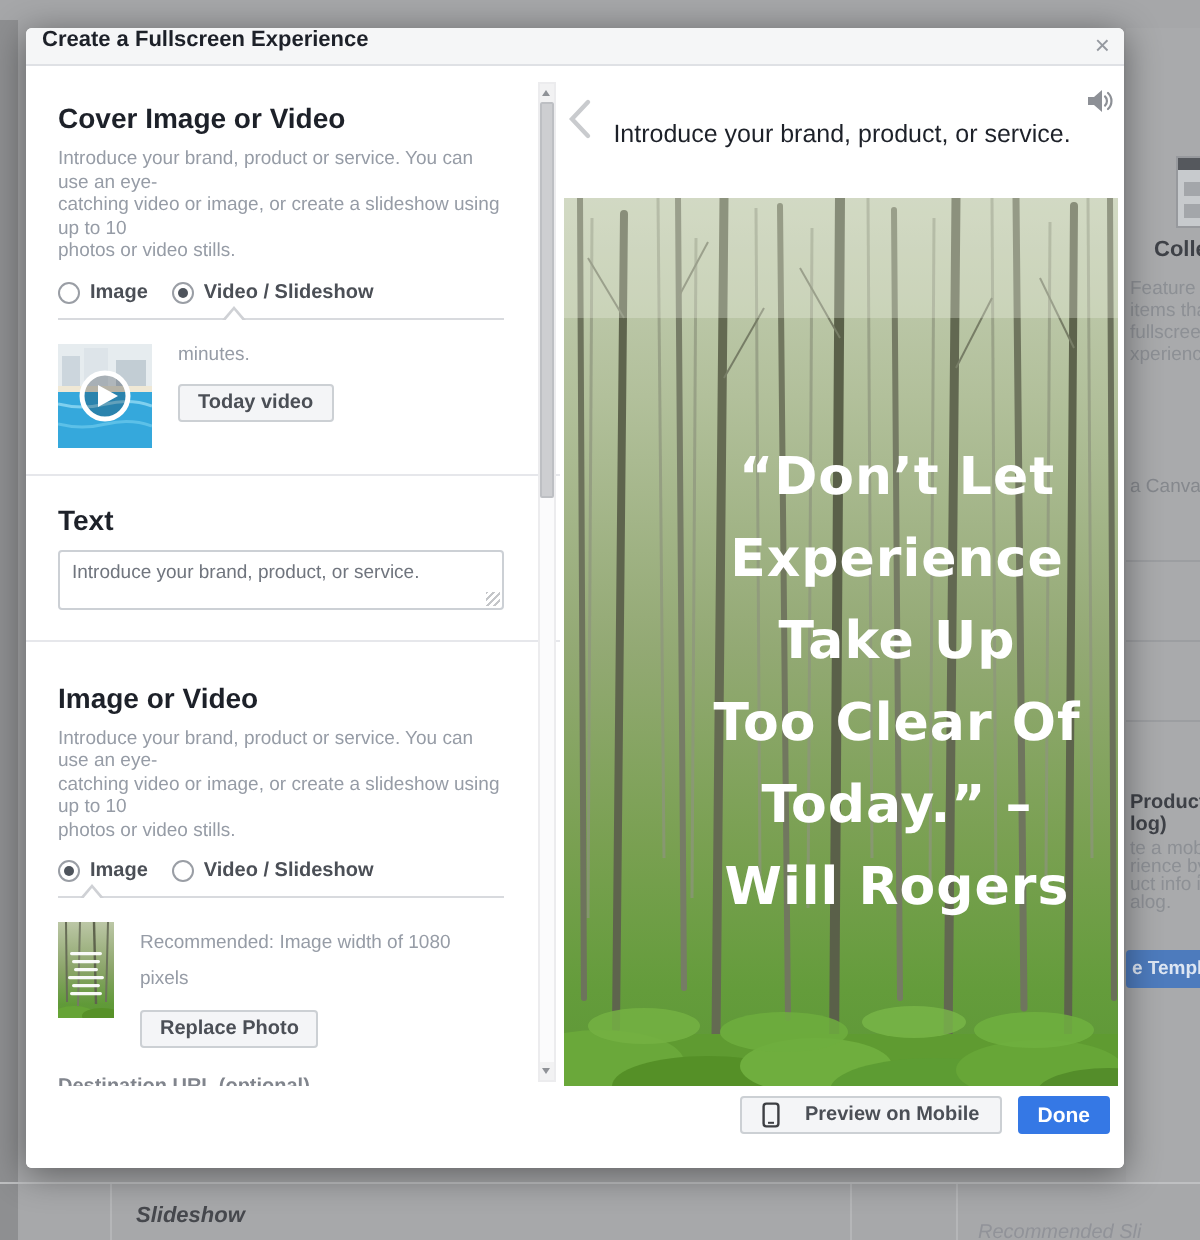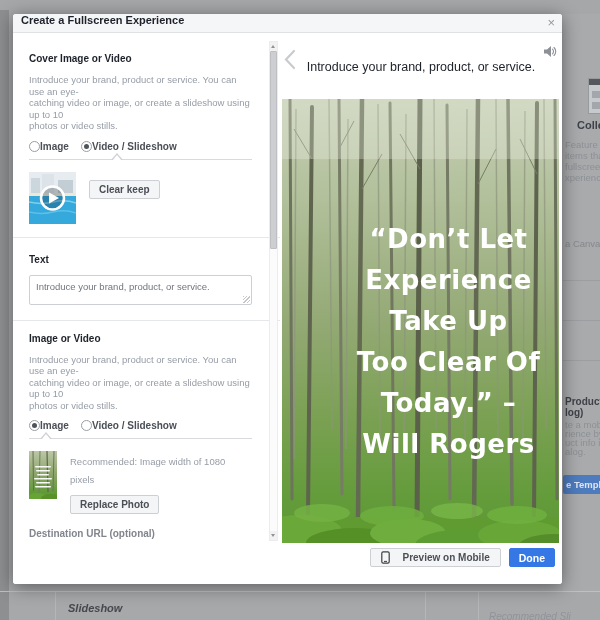--- a/index.html
+++ b/index.html
@@ -31,24 +31,24 @@
     box-shadow:0 3px 18px rgba(0,0,0,.45);}
   .m-header{height:18px;background:#f5f6f7;border-bottom:1px solid #dfe1e5;border-radius:3px 3px 0 0;
     display:flex;padding:0 8px;position:relative;}
   .m-title{font-size:11px;font-weight:bold;color:#1d2129;}
   .m-close{position:absolute;right:7px;top:0;height:18px;line-height:17px;font-size:13px;color:#9599a0;cursor:pointer;}
 
   .m-body{position:relative;height:516px;display:flex;}
 
   
   .panel-left{width:267px;position:relative;padding:20px 28px 0 16px;box-sizing:border-box;overflow:hidden;}
-  .sec-h{font-size:10px;font-weight:bold;color:#1d2129;line-height:12px;}
+  .sec-h{font-size:14px;font-weight:bold;color:#1d2129;line-height:12px;}
   .desc{margin-top:9px;font-size:9.5px;line-height:11.5px;color:#969ca6;}
   .radio-row{margin-top:9px;display:flex;align-items:center;gap:12px;}
-  .radio-opt{display:flex;align-items:flex-end;cursor:pointer;}
+  .radio-opt{display:flex;align-items:flex-end;gap:5px;cursor:pointer;}
   .radio-circle{width:11px;height:11px;border:1px solid #9a9ea5;border-radius:50%;background:#fff;position:relative;box-sizing:border-box;flex:none;}
   .radio-circle.sel::after{content:"";position:absolute;left:2px;top:2px;width:5px;height:5px;border-radius:50%;background:#4e545c;}
   .radio-label{font-size:10px;font-weight:bold;color:#4b4f56;}
   .opt-divider{margin-top:7px;border-top:1px solid #d8dade;position:relative;height:0;}
   .notch{position:absolute;top:-7px;width:12px;height:7px;}
   .notch::before{content:"";position:absolute;left:0;top:0;border-left:6px solid transparent;border-right:6px solid transparent;border-bottom:7px solid #cfd1d5;}
   .notch::after{content:"";position:absolute;left:1px;top:2px;border-left:5px solid transparent;border-right:5px solid transparent;border-bottom:6px solid #ffffff;}
   .notch-cover{left:82px;} .notch-image{left:11px;}
   .media-row{margin-top:12px;display:flex;align-items:flex-start;}
   .thumb-video{width:47px;height:52px;flex:none;}
@@ -178,36 +178,37 @@
               <rect y="21" width="47" height="3" fill="#efe8d5"></rect>
               <rect y="24" width="47" height="28" fill="#35a8dc"></rect>
               <path d="M0,30 q12,3 24,0 t23,1" stroke="#7fd0ef" stroke-width="1.5" fill="none"></path>
               <path d="M0,40 q12,3 24,0 t23,1" stroke="#5cc0e8" stroke-width="1.5" fill="none"></path>
               <circle cx="23.5" cy="26" r="11.5" fill="rgba(10,20,30,0.25)" stroke="#ffffff" stroke-width="2.5"></circle>
               <path d="M20,20.5 L20,31.5 L30,26 Z" fill="#ffffff"></path>
             </svg>
           </span>
           <span class="media-col">
             <span class="small">
+              <div>minutes.</div>
             </span>
-            <span class="btn-gray">Clear keep</span>
+            <span class="btn-gray">Today video</span>
           </span>
         </div>
 
         <div class="sep"></div>
 
         <div class="sec-h" style="margin-top:16px;">Text</div>
         <div class="textarea">
           <span>Introduce your brand, product, or service.</span>
           <span class="resize-handle"></span>
         </div>
 
         <div class="sep" style="margin-top:15px;"></div>
 
-        <div class="sec-h" style="margin-top:12px;">Image or Video</div>
+        <div class="sec-h" style="margin-top:22px;">Image or Video</div>
         <div class="desc">
           <div>Introduce your brand, product or service. You can use an eye-</div>
           <div>catching video or image, or create a slideshow using up to 10</div>
           <div>photos or video stills.</div>
         </div>
         <div class="radio-row">
           <span class="radio-opt">
             <span class="radio-circle sel"></span>
             <span class="radio-label">Image</span>
           </span>

